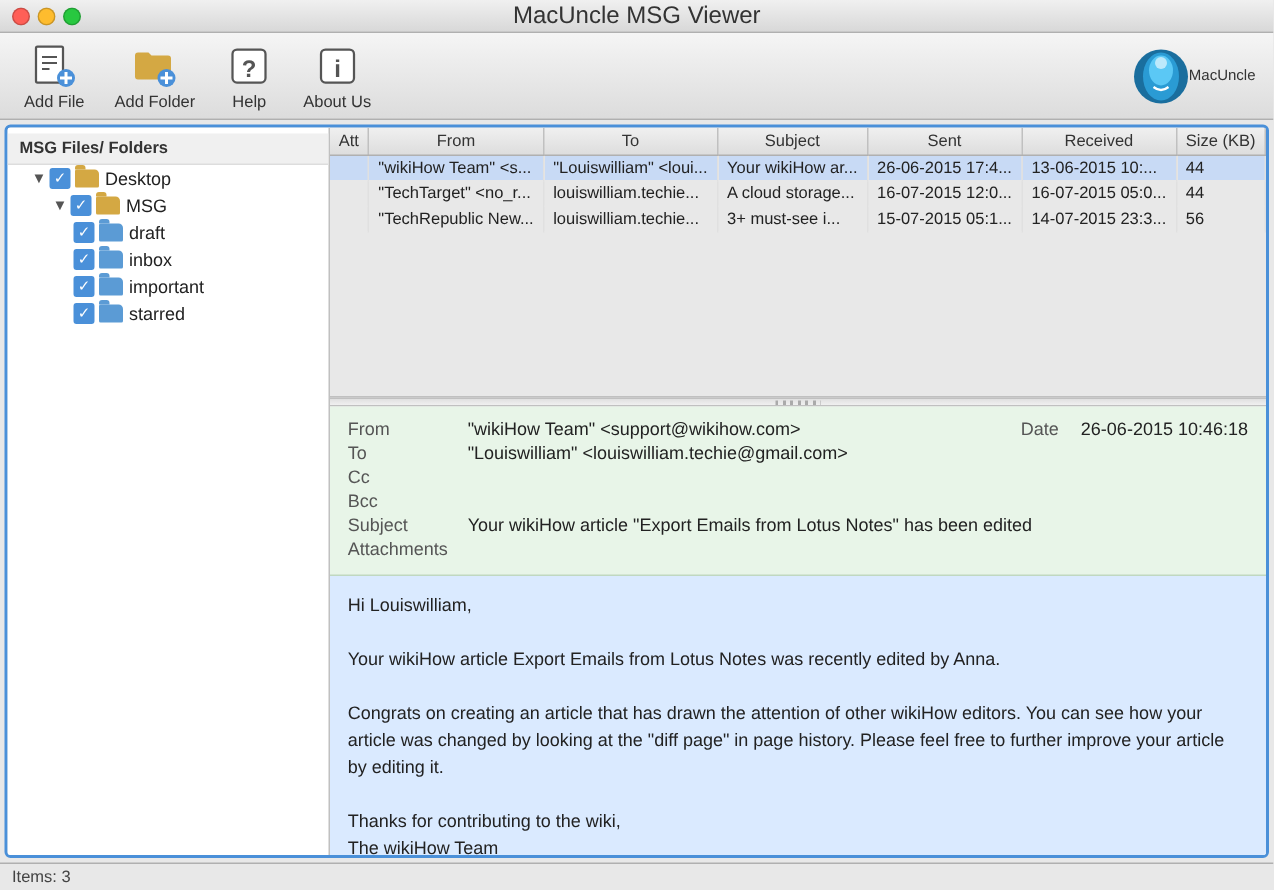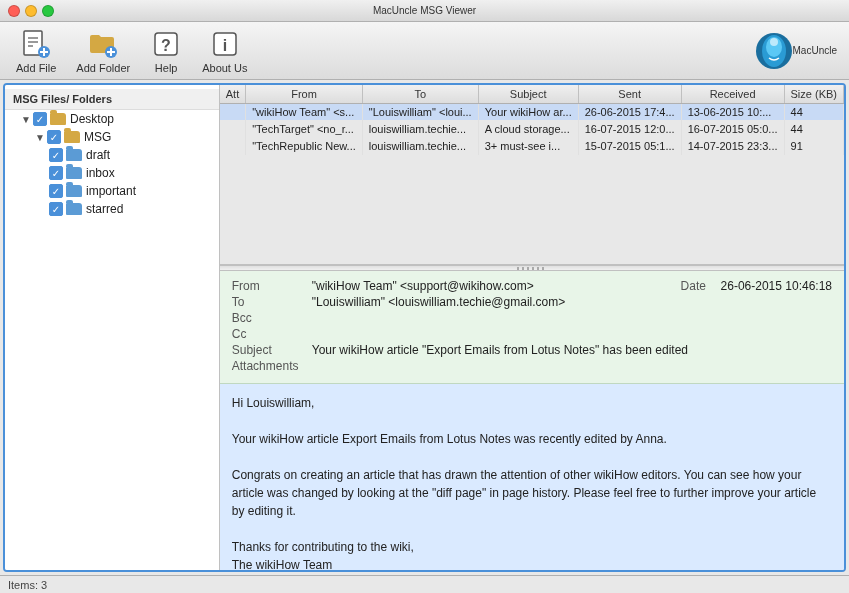--- a/index.html
+++ b/index.html
@@ -31,21 +31,21 @@
     }
     .tb-btn {
       width: 12px; height: 12px;
       border-radius: 50%;
       border: 1px solid rgba(0,0,0,0.2);
     }
     .tb-close { background: #ff5f57; }
     .tb-min { background: #febc2e; }
     .tb-max { background: #28c840; }
     .title-bar-title {
-      font-size: 10px;
+      font-size: 16px;
       color: #333;
       font-weight: 500;
     }
 
     
     .toolbar {
       background: linear-gradient(to bottom, #f5f5f5, #dcdcdc);
       border-bottom: 1px solid #b0b0b0;
       display: flex;
       align-items: center;
@@ -444,21 +444,21 @@
               <td>16-07-2015 05:0...</td>
               <td>44</td>
             </tr>
             <tr>
               <td></td>
               <td>"TechRepublic New...</td>
               <td>louiswilliam.techie...</td>
               <td>3+ must-see i...</td>
               <td>15-07-2015 05:1...</td>
               <td>14-07-2015 23:3...</td>
-              <td>91</td>
+              <td>56</td>
             </tr>
           </tbody>
       </table>
     </div>
 
     <div class="drag-handle">
       <div class="drag-dots"></div>
     </div>
 
     <div class="email-preview">
@@ -467,25 +467,25 @@
           <span class="email-header-label">From</span>
           <span class="email-header-value">"wikiHow Team" &lt;support@wikihow.com&gt;</span>
           <span class="email-header-label" style="width:40px;">Date</span>
           <span class="email-header-value" style="width:auto;flex:none;">26-06-2015 10:46:18</span>
         </div>
         <div class="email-header-row">
           <span class="email-header-label">To</span>
           <span class="email-header-value">"Louiswilliam" &lt;louiswilliam.techie@gmail.com&gt;</span>
         </div>
         <div class="email-header-row">
-          <span class="email-header-label">Bcc</span>
+          <span class="email-header-label">Cc</span>
           <span class="email-header-value"></span>
         </div>
         <div class="email-header-row">
-          <span class="email-header-label">Cc</span>
+          <span class="email-header-label">Bcc</span>
           <span class="email-header-value"></span>
         </div>
         <div class="email-header-row">
           <span class="email-header-label">Subject</span>
           <span class="email-header-value">Your wikiHow article "Export Emails from Lotus Notes" has been edited</span>
         </div>
         <div class="email-header-row">
           <span class="email-header-label">Attachments</span>
           <span class="email-header-value"></span>
         </div>

